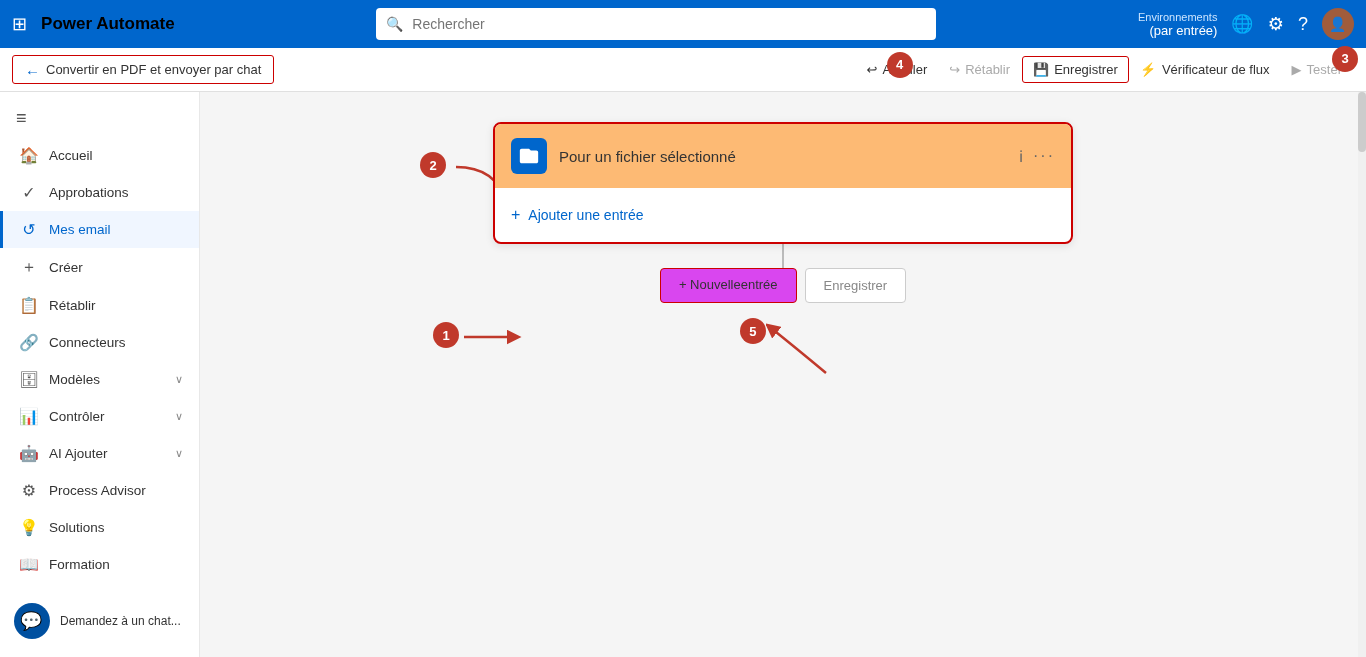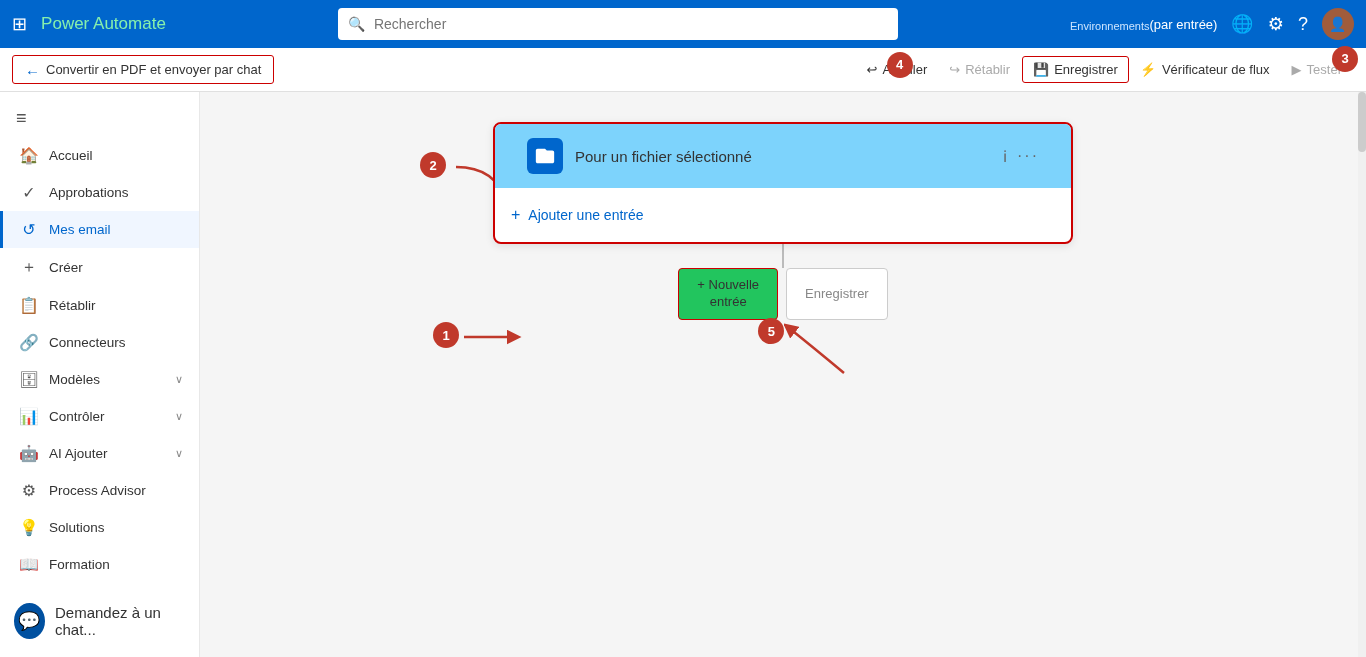--- a/index.html
+++ b/index.html
@@ -9,21 +9,21 @@
     .top-nav {
       display: flex;
       align-items: center;
       background-color: #0066cc;
       height: 48px;
       padding: 0 12px;
       gap: 10px;
       flex-shrink: 0;
     }
     .top-nav-grid-icon { color: white; font-size: 18px; cursor: pointer; margin-right: 4px; }
-    .top-nav-title { color: #86efac; font-size: 17px; font-weight: 400; margin-right: auto; }
+    .top-nav-title { color: #000000; font-size: 17px; font-weight: 700; margin-right: auto; }
     .search-wrapper {
       position: relative;
       flex: 1;
       max-width: 560px;
       display: flex;
       align-items: center;
     }
     .search-wrapper input {
       width: 100%;
       height: 32px;
@@ -33,21 +33,21 @@
       font-size: 14px;
     }
     .search-icon-inner {
       position: absolute;
       left: 10px;
       color: #666;
       font-size: 14px;
     }
     .nav-right { display: flex; align-items: center; gap: 14px; margin-left: auto; }
     .nav-icon { color: white; font-size: 18px; cursor: pointer; }
-    .env-block { display: flex; flex-direction: row; align-items: flex-end; }
+    .env-block { display: flex; flex-direction: column; align-items: flex-end; }
     .env-label { color: #cce5ff; font-size: 11px; }
     .env-name { color: white; font-size: 13px; font-weight: 500; }
     .avatar { width: 32px; height: 32px; border-radius: 50%; background: #a05c3c; overflow: hidden; display: flex; align-items: center; justify-content: center; color: white; font-size: 14px; }
 
     
     .toolbar {
       display: flex;
       align-items: center;
       background: white;
       height: 44px;
@@ -153,21 +153,21 @@
       align-items: center;
       gap: 10px;
       cursor: pointer;
     }
     .chat-btn {
       width: 36px; height: 36px; border-radius: 50%;
       background: #0050a0;
       display: flex; align-items: center; justify-content: center;
       color: white; font-size: 18px;
     }
-    .chat-label { font-size: 15px; color: #333; }
+    .chat-label { font-size: 12px; color: #333; }
 
     
     .canvas {
       flex: 1;
       background: #f5f5f5;
       position: relative;
       overflow: auto;
       display: flex;
       align-items: flex-start;
       justify-content: center;
@@ -186,22 +186,22 @@
       background: white;
       border: 2px solid #cc0000;
       border-radius: 8px;
       width: 580px;
       overflow: hidden;
       box-shadow: 0 2px 8px rgba(0,0,0,0.1);
     }
     .flow-card-header {
       display: flex;
       align-items: center;
-      background: #7dd3fc;
-      padding: 14px 32px;
+      background: #fdba74;
+      padding: 14px 16px;
       gap: 12px;
     }
     .flow-card-icon {
       width: 36px; height: 36px;
       background: #0066cc;
       border-radius: 6px;
       display: flex; align-items: center; justify-content: center;
       color: white; font-size: 18px;
     }
     .flow-card-title {
@@ -222,28 +222,28 @@
       font-size: 14px;
       cursor: pointer;
       padding: 4px 0;
     }
     .new-step-buttons {
       display: flex;
       gap: 8px;
     }
     .new-step-btn {
       border: 1px solid #cc0000;
-      background: #22c55e;
+      background: #d946ef;
       border-radius: 4px;
       padding: 8px 18px;
       font-size: 13px;
       cursor: pointer;
       color: #333;
       display: flex;
-      flex-direction: column;
+      flex-direction: row;
       align-items: center;
       line-height: 1.3;
     }
     .new-step-btn span { font-weight: 500; }
     .new-step-save-btn {
       border: 1px solid #ccc;
       background: white;
       border-radius: 4px;
       padding: 8px 18px;
       font-size: 13px;

